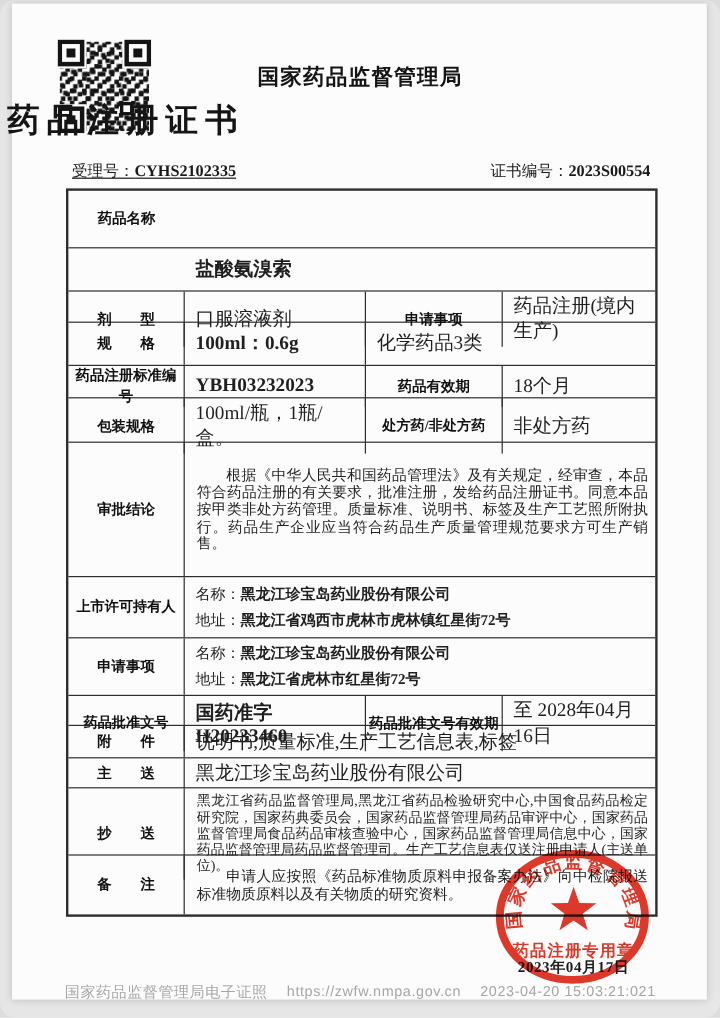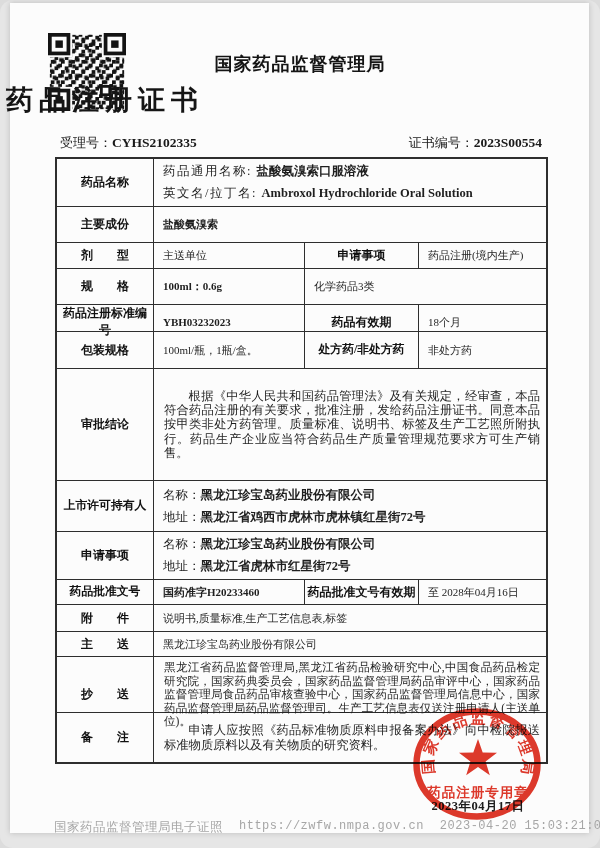--- a/index.html
+++ b/index.html
@@ -20,57 +20,57 @@
   .qr { position:absolute; left:48px; top:33px; width:78px; height:78px; }
   .org {
     position:absolute; left:0; top:52px; width:600px; text-align:center;
     font-family:"Liberation Sans","DejaVu Sans",sans-serif;
     font-size:18px; font-weight:700; letter-spacing:1px; color:#141414;
   }
   .doc-title {
     position:absolute; left:0; top:82px; width:600px; 
     font-size:27px; font-weight:600; letter-spacing:6px; padding-left:6px; color:#151515;
   }
-  .refline { position:absolute; left:60px; top:134px; width:482px; font-size:13px; color:#1a1a1a; }
+  .refline { position:absolute; left:60px; top:134px; width:482px; font-size:13px; color:#1a1a1a;text-decoration:underline; }
   .refline .right { float:right; }
   .refline b { font-size:13.5px; }
   
   .tbl { position:absolute; left:55px; top:157px; width:493px; border:2px solid #2e2e2e; background:transparent; }
   .row { display:grid; grid-template-columns:97px 151px 114px 131px; border-bottom:1.6px solid #2e2e2e; }
   .tbl .row:last-child { border-bottom:0; }
   .c { border-right:1.6px solid #2e2e2e; min-width:0; }
   .row .c:last-child { border-right:0; }
   .lbl, .lbl3 {
     display:flex; align-items:center; justify-content:center; text-align:center;
     font-weight:700; font-size:12px; color:#111; padding:0 2px;
   }
   .fs11 { font-size:12px; }
   .fs12 { font-size:11.8px; }
   .span { grid-column:2 / 5; }
-  .val { display:flex; align-items:center; padding:2px 9px; font-size:11px; }
+  .val { display:flex; align-items:center; padding:2px 9px; font-size:16px; }
   .vcol { display:flex; flex-direction:column; justify-content:center; align-items:flex-start; gap:5px; padding:4px 9px; font-size:12.5px; }
   .ln { white-space:nowrap; }
   .sp { letter-spacing:1.5px; }
   .ptext { display:flex; flex-direction:column; justify-content:center; padding:4px 10px; }
   .ptext p { font-size:12.3px; line-height:14.2px; text-align:justify; }
   .indent p { text-indent:2em; }
   .cc p { font-size:11.6px; line-height:13.6px; }
   b { font-weight:700; }
   
   .issue-date {
     position:absolute; left:408px; top:798px; width:140px; text-align:center;
     font-size:12.5px; font-weight:700; color:#1c1c1c; letter-spacing:.5px;
   }
   .stamp { position:absolute; left:408px; top:702px; width:140px; height:122px; mix-blend-mode:multiply; opacity:.93; }
   
   .footer {
     position:absolute; left:54px; top:819px; width:500px; display:flex; gap:16px;
     font-size:12.5px; color:#a6a6a6; letter-spacing:.5px; white-space:nowrap;
   }
-  .footer .mono { font-family:Liberation Mono, monospace; font-size:12px; }
+  .footer .mono { font-family:Liberation Sans, sans-serif; font-size:12px; }
 </style>
 </head>
 <body>
 
 <div class="screen">
   <div class="page"></div>
 
   <svg class="qr" viewBox="0 0 84 84">
     <defs>
       <pattern id="qm1" width="11" height="11" patternUnits="userSpaceOnUse">
@@ -115,36 +115,31 @@
 
   <div class="refline">
     <span><span>受理号：</span><b>CYHS2102335</b></span>
     <span class="right"><span>证书编号：</span><b>2023S00554</b></span>
   </div>
 
   <div class="tbl">
 
     <div class="row" style="height:48px">
       <div class="c lbl">药品名称</div>
-      <div class="c span vcol">
-        <div class="ln"><span class="sp">药品通用名称: </span><b>盐酸氨溴索口服溶液</b></div>
-        <div class="ln"><span class="sp">英文名/拉丁名: </span><b>Ambroxol Hydrochloride Oral Solution</b></div>
-      </div>
     </div>
 
     <div class="row" style="height:36px">
-      <div class="c lbl">主要成份</div>
       <div class="c span val">
           <b>盐酸氨溴索</b>
         </div>
     </div>
 
     <div class="row" style="height:26px">
       <div class="c lbl">剂　　型</div>
-      <div class="c val">主送单位</div>
+      <div class="c val">口服溶液剂</div>
       <div class="c lbl3">申请事项</div>
       <div class="c val">药品注册(境内生产)</div>
     </div>
 
     <div class="row" style="height:36px">
       <div class="c lbl">规　　格</div>
       <div class="c val">
           <b>100ml：0.6g</b>
         </div>
       <div class="c val">化学药品3类</div>

